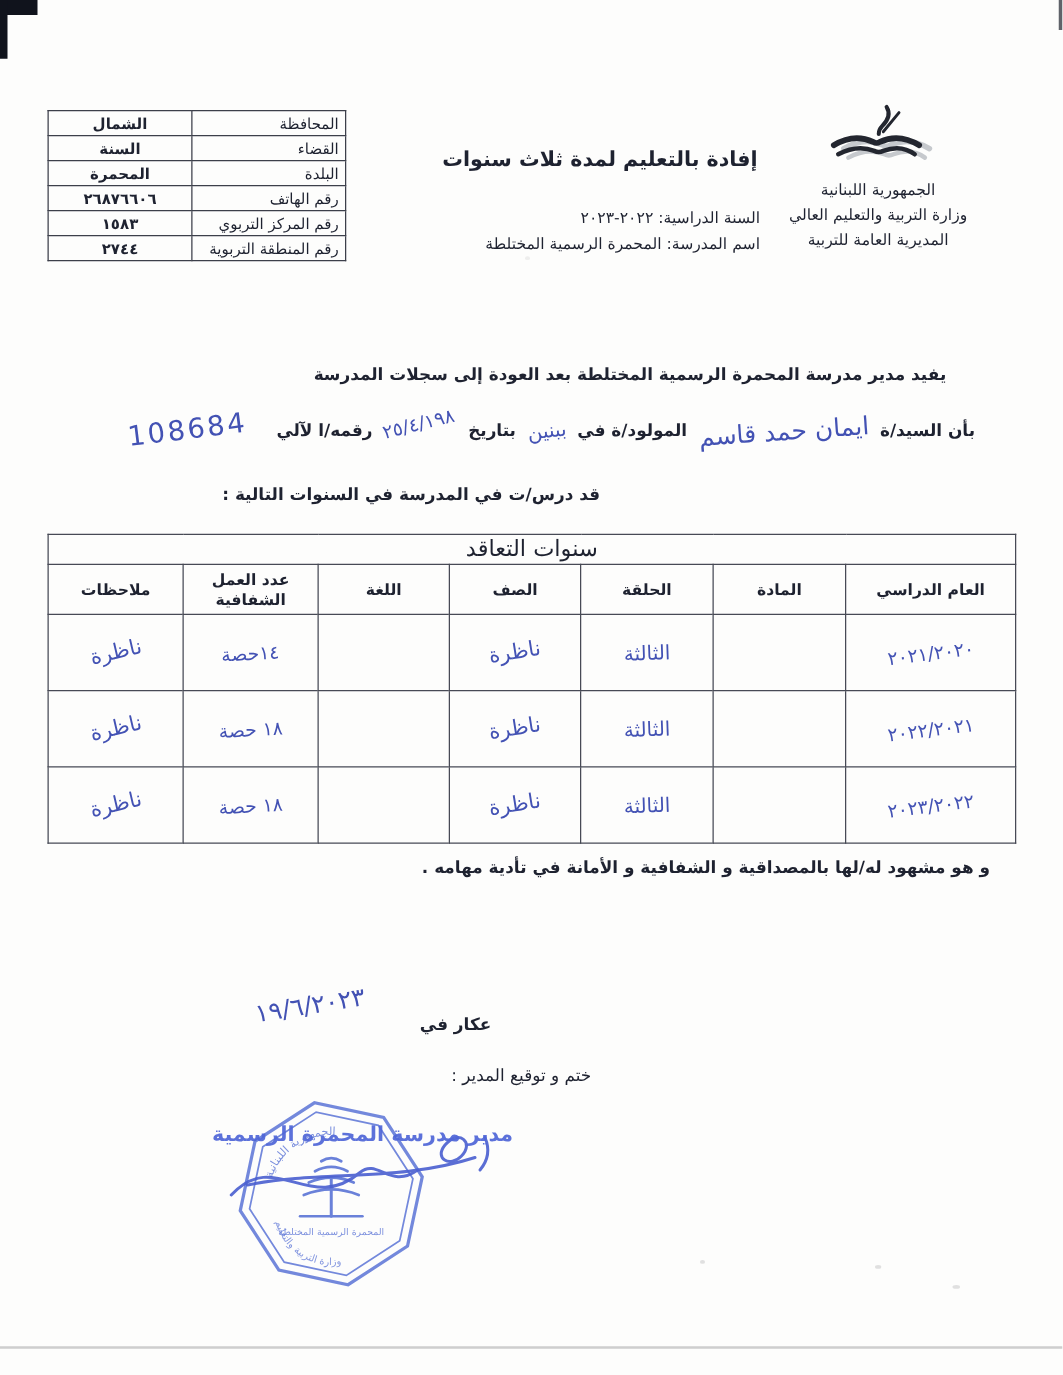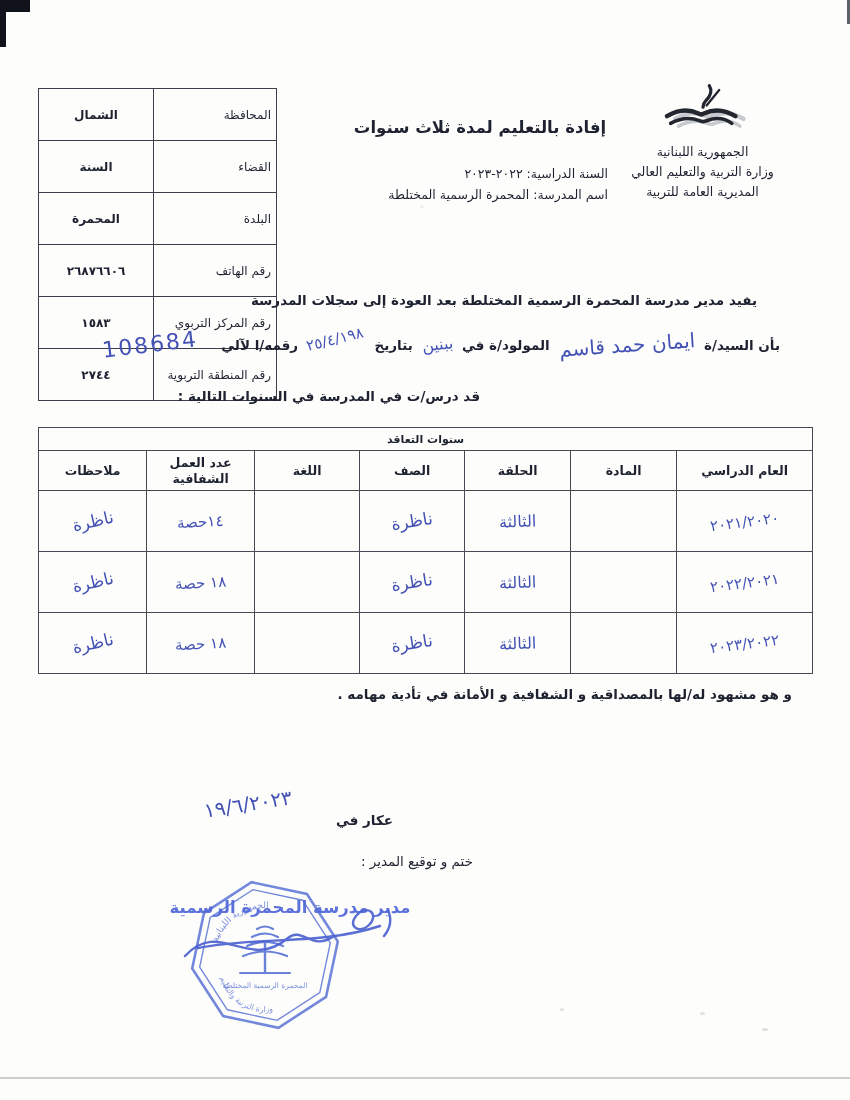--- a/index.html
+++ b/index.html
@@ -19,21 +19,21 @@
   .corner-a{left:0;top:0;width:30px;height:12px;background:#10131c;}
   .corner-b{left:0;top:0;width:6px;height:47px;background:#10131c;}
   .edge-r{right:0;top:0;width:3px;height:24px;background:#2a2e38;opacity:.75;}
   .scanline{left:0;top:1077px;width:850px;height:2px;background:#c6c6c6;opacity:.85;}
   .speck{background:#d8d8d8;border-radius:50%;opacity:.8;}
 
   
   .info-table{left:38px;top:88px;}
   .info-table table{border-collapse:collapse;direction:rtl;}
   .info-table td{
-    border:1.4px solid #3c3f4a;height:19px;padding:16px 5px;
+    border:1.4px solid #3c3f4a;height:19px;padding:0 5px;
     font-size:12px;white-space:nowrap;
   }
   .info-table td.lbl{width:112px;text-align:right;}
   .info-table td.val{width:104px;text-align:center;font-weight:700;}
 
   
   .ministry{right:40px;top:82px;width:215px;text-align:center;}
   .ministry .lines{font-size:12.5px;line-height:1.6;margin-top:2px;}
 
   
@@ -51,21 +51,21 @@
   .hw-bdate{font-size:15px;transform:rotate(-14deg) translateY(-6px);
             direction:ltr;unicode-bidi:isolate;letter-spacing:1px;}
   .hw-number{font-size:22px;transform:rotate(-7deg);direction:ltr;
              unicode-bidi:isolate;letter-spacing:2px;margin-right:14px;}
   .line3{right:370px;top:388px;font-size:13.5px;font-weight:700;white-space:nowrap;}
 
   
   .contract{left:38px;top:427px;}
   .contract table{border-collapse:collapse;direction:rtl;table-layout:fixed;width:774px;}
   .contract td{border:1.4px solid #474a55;text-align:center;vertical-align:middle;}
-  .contract .cap td{height:20px;font-size:11px;font-weight:700;}
+  .contract .cap td{height:20px;font-size:18px;font-weight:400;}
   .contract .head td{height:37px;font-size:12.5px;font-weight:700;line-height:1.25;}
   .contract .row td{height:58px;}
   .cell-year{display:inline-block;font-size:15px;letter-spacing:1px;
              direction:ltr;unicode-bidi:isolate;transform:rotate(-7deg);}
   .cell-cycle{display:inline-block;font-size:16px;transform:rotate(-2deg);}
   .cell-grade{display:inline-block;font-size:17px;transform:rotate(-9deg);}
   .cell-hours{display:inline-block;font-size:15px;transform:rotate(-3deg);}
   .cell-notes{display:inline-block;font-size:17px;transform:rotate(-13deg);}
 
   

